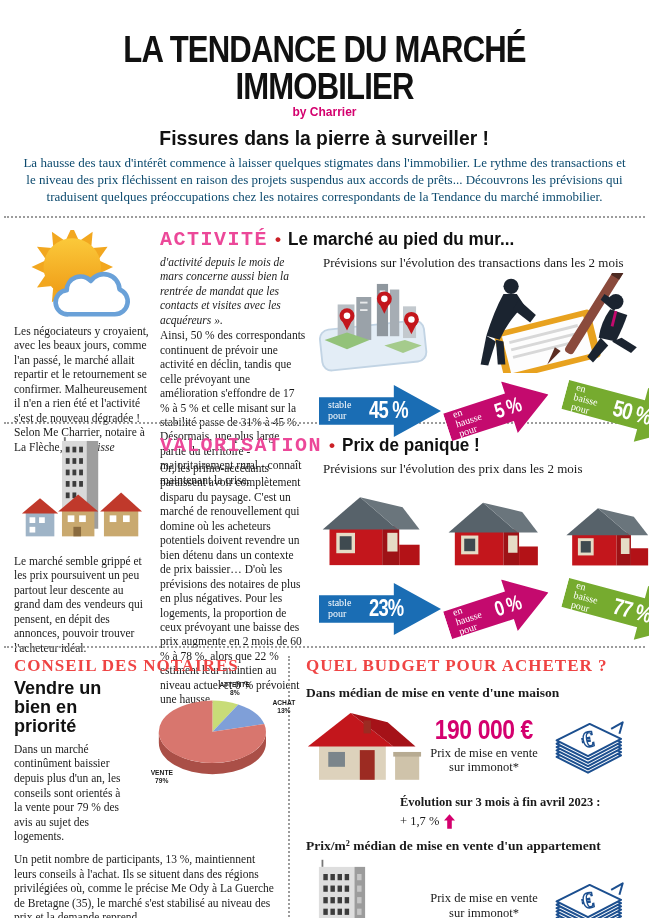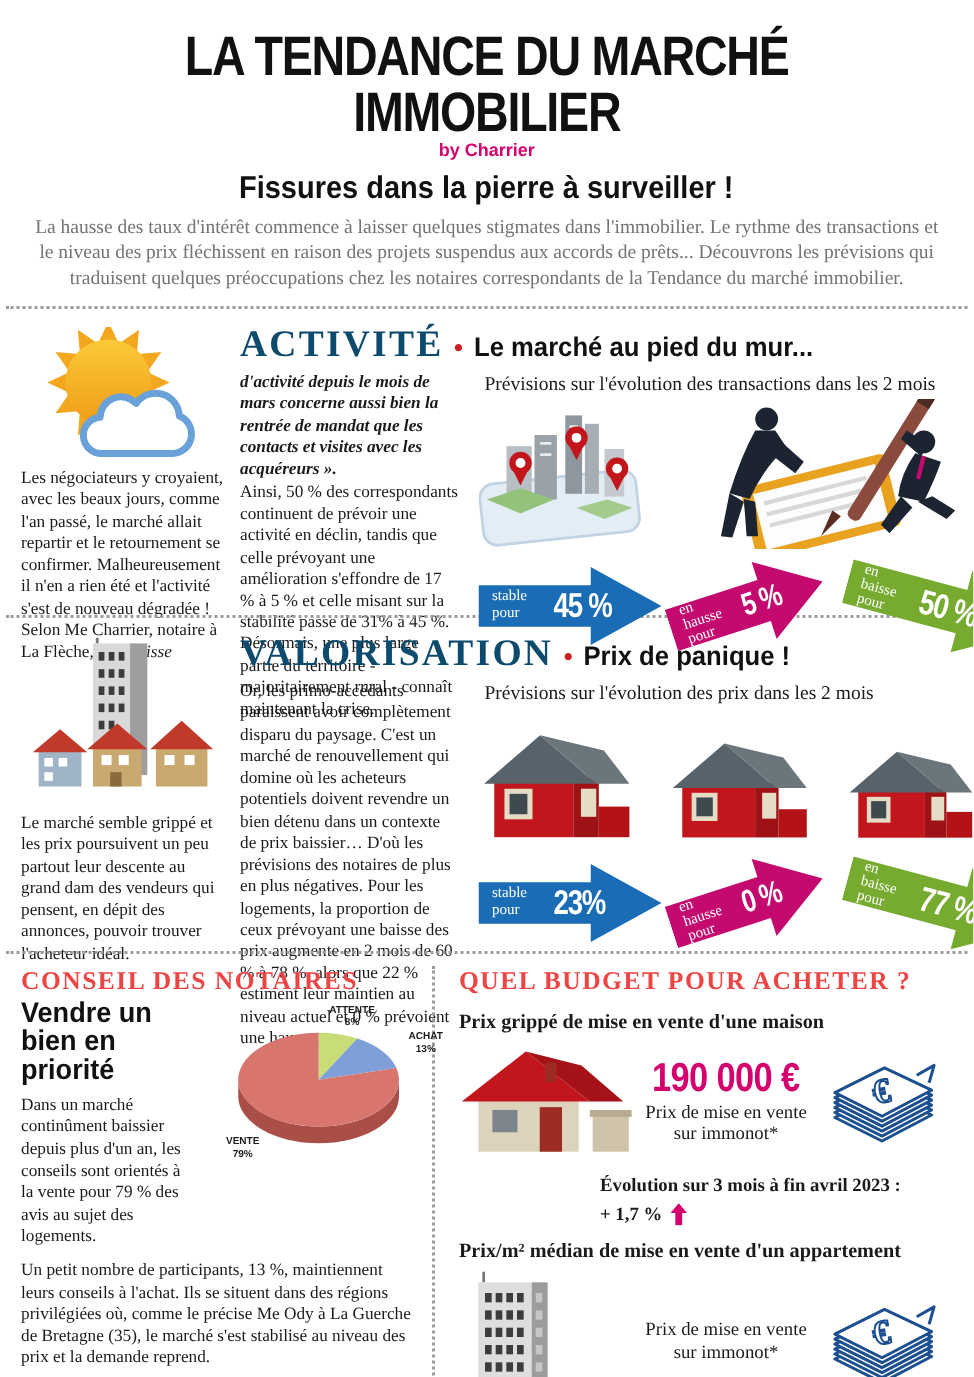--- a/index.html
+++ b/index.html
@@ -3,46 +3,46 @@
 <meta charset="utf-8">
 <style>
   * { margin:0; padding:0; box-sizing:border-box; }
   html,body { background:#fff; }
   .page {
     width:649px; height:918px; margin:0 auto; background:#fff;
     font-family:"Liberation Serif", serif; color:#1a1a1a;
     display:flex; flex-direction:column; overflow:hidden;
   }
   
-  .header { text-align:center; padding-top:19px; }
+  .header { text-align:center; padding-top:31px; }
   .main-title {
     font-family:"Liberation Sans", sans-serif; font-weight:900; font-size:37px;
     letter-spacing:-1px; display:inline-block; transform:scaleX(0.84); transform-origin:center;
     color:#111; line-height:1;
   }
   .byline { color:#d4006e; font-family:"Liberation Sans", sans-serif; font-weight:bold; font-size:12px; margin-top:0px; }
   .subtitle {
     font-family:"Liberation Sans", sans-serif; font-weight:900; font-size:21px;
     display:inline-block; transform:scaleX(0.92); margin-top:7px; color:#111;
   }
-  .intro { color:#737373; font-size:13px; line-height:1.3; width:606px; margin:5px auto 10px; text-align:center; }
+  .intro { color:#0c4a6e; font-size:13px; line-height:1.3; width:606px; margin:5px auto 10px; text-align:center; }
   .dotsep { border-top:2px dotted #9c9c9c; height:0; margin:0 4px; }
   
   .band { display:grid; grid-template-columns:136px 1fr; gap:10px; padding:6px 10px 8px 14px; }
   .band.activite { min-height:204px; }
   .band.valorisation { min-height:222px; }
   .side { padding-top:6px; }
   .side svg { display:block; margin:0 auto 6px; }
   .smalltext { font-size:11.5px; line-height:1.26; }
   .band-head { display:flex; align-items:baseline; gap:7px; margin:4px 0 4px; }
-  .kicker { font-family:Liberation Serif, serif; font-weight:bold; color:#0c4a6e; font-size:25px; letter-spacing:1.5px; }
+  .kicker { font-family:Liberation Mono, monospace; font-weight:bold; color:#ec4899; font-size:20px; letter-spacing:1.5px; }
   .bullet { color:#cb2026; font-size:17px; font-weight:bold; font-family:"Liberation Sans", sans-serif; }
   .btitle { font-family:"Liberation Sans", sans-serif; font-weight:900; font-size:18px; display:inline-block; transform:scaleX(0.95); transform-origin:left; color:#111; }
   .band-row { display:grid; grid-template-columns:146px 1fr; gap:9px; }
-  .block { display:block; margin-bottom:1px;font-weight:bold; }
+  .block { display:block; margin-bottom:1px; }
   .forecast { padding-left:4px; }
   .f-title { font-size:13px; margin:0 0 2px 4px; }
   .illus { display:flex; align-items:flex-end; gap:16px; height:100px; }
   .houses-row { display:flex; align-items:flex-end; gap:24px; height:92px; padding-left:2px; }
   
   .arrows { display:flex; align-items:center; gap:4px; margin-top:6px; height:64px; }
   .arrow { position:relative; flex:none; }
   .arrow svg.shape { position:absolute; inset:0; width:100%; height:100%; }
   .arrow-content { position:absolute; inset:0; display:flex; align-items:center; padding-left:9px; gap:5px; color:#fff; }
   .arrow-label { font-size:10px; line-height:1.02; max-width:36px; }
@@ -60,21 +60,21 @@
   .conseil-top { display:grid; grid-template-columns:112px 1fr; gap:12px; }
   .pie-wrap { padding-top:2px; }
   .para { font-size:11.5px; line-height:1.27; margin-bottom:8px; }
   
   .b-heading { font-weight:bold; font-size:13.5px; margin:9px 0 4px; }
   .b-row { display:grid; grid-template-columns:118px 1fr 95px; align-items:center; }
   .price-block { text-align:center; }
   .price { color:#d4006e; font-family:"Liberation Sans", sans-serif; font-weight:900; font-size:27px; display:inline-block; transform:scaleX(0.85); letter-spacing:-0.5px; }
   .price-caption { font-weight:normal; font-size:12.5px; line-height:1.15; }
   .evolution-label { font-weight:bold; font-size:12.5px; margin:10px 0 0 94px; }
-  .evo-value { display:flex; align-items:flex-start; gap:5px; font-weight:bold; font-size:12.5px; margin:4px 0 2px 94px; }
+  .evo-value { display:flex; align-items:flex-start; gap:5px; font-weight:normal; font-size:12.5px; margin:4px 0 2px 94px; }
   .pie-label { font-family:"Liberation Sans", sans-serif; font-weight:bold; font-size:9px; fill:#1a1a1a; }
 </style>
 </head>
 <body>
 
 <div class="page">
 
   <div class="header">
     <div><span class="main-title">LA TENDANCE DU MARCHÉ IMMOBILIER</span></div>
     <div class="byline">by Charrier</div>
@@ -366,21 +366,21 @@
         </div>
       </div>
       <p class="para">Un petit nombre de participants, 13 %, maintiennent leurs conseils à l'achat. Ils se situent dans des régions privilégiées où, comme le précise Me Ody à La Guerche de Bretagne (35), le marché s'est stabilisé au niveau des prix et la demande reprend.</p>
       <p class="para">En dépit d'une certaine morosité du climat des affaires, quelques bonnes nouvelles apparaissent. La production industrielle a augmenté plus que prévue en avril et mai, notamment grâce à un rebond dans les industries agro-alimentaires et l'automobile. Parallèlement, on assiste à une légère augmentation du taux d'épargne des ménages… avec une augmentation plus rapide des revenus disponibles que celle des dépenses de consommation.</p>
 
     </div>
 
     <div class="bcol-right">
       <div class="kicker2">QUEL BUDGET POUR ACHETER ?</div>
 
-      <div class="b-heading">Prix grippé de mise en vente d'une maison</div>
+      <div class="b-heading">Dans médian de mise en vente d'une maison</div>
       <div class="b-row">
         <svg width="116" height="80" viewBox="0 0 125 85">
           <rect x="14" y="40" width="72" height="40" fill="#ddd2bc"></rect>
           <polygon points="2,44 48,8 94,44" fill="#c3161c"></polygon>
           <polygon points="48,8 94,44 118,44 88,18" fill="#a51218"></polygon>
           <rect x="96" y="54" width="26" height="26" fill="#cfc3aa"></rect>
           <rect x="94" y="50" width="30" height="5" fill="#b7ab92"></rect>
           <rect x="24" y="50" width="18" height="16" fill="#7b858b"></rect>
           <rect x="58" y="48" width="16" height="32" fill="#9c2b22"></rect>
           <rect x="62" y="16" width="8" height="14" fill="#9c2b22"></rect>

